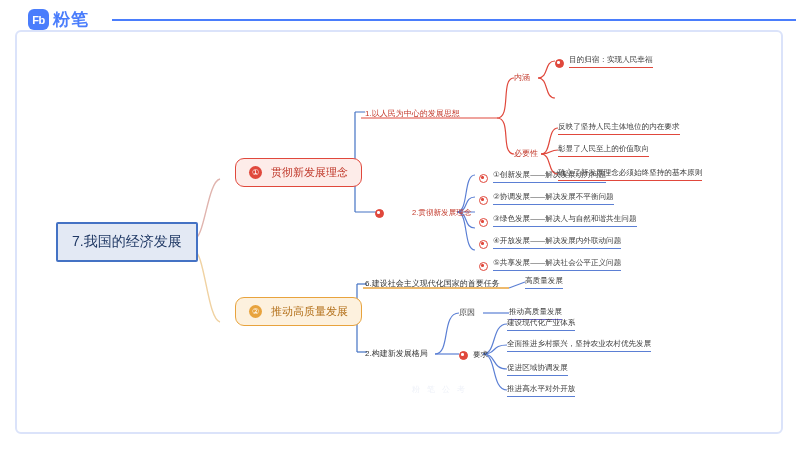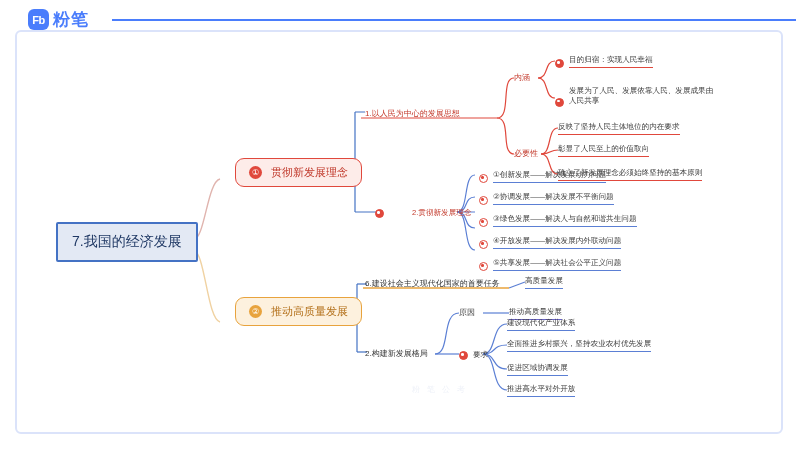--- a/index.html
+++ b/index.html
@@ -164,24 +164,20 @@
     <span>贯彻新发展理念</span>
   </div>
 
   <div class="lbl red" style="left:348px;top:76px;">1.以人民为中心的发展思想</div>
 
   <div class="lbl red" style="left:497px;top:40px;">内涵</div>
   <div class="row" style="left:538px;top:23px;">
     <span class="dot solid"></span>
     <span class="row-txt leaf u-red" style="position:static;">目的归宿：实现人民幸福</span>
   </div>
-  <div class="row" style="left:538px;top:54px;">
-    <span class="dot solid"></span>
-    <span class="row-txt w2">发展为了人民、发展依靠人民、发展成果由人民共享</span>
-  </div>
 
   <div class="lbl red" style="left:497px;top:116px;">必要性</div>
   <div class="leaf u-red" style="left:541px;top:90px;">反映了坚持人民主体地位的内在要求</div>
   <div class="leaf u-red" style="left:541px;top:112px;">彰显了人民至上的价值取向</div>
   <div class="leaf u-red" style="left:541px;top:136px;">确立了新发展理念必须始终坚持的基本原则</div>
 
   <div class="row" style="left:358px;top:175px;gap:28px;">
     <span class="dot solid"></span>
     <span class="row-txt" style="color:#c33a2c;">2.贯彻新发展理念</span>
   </div>

